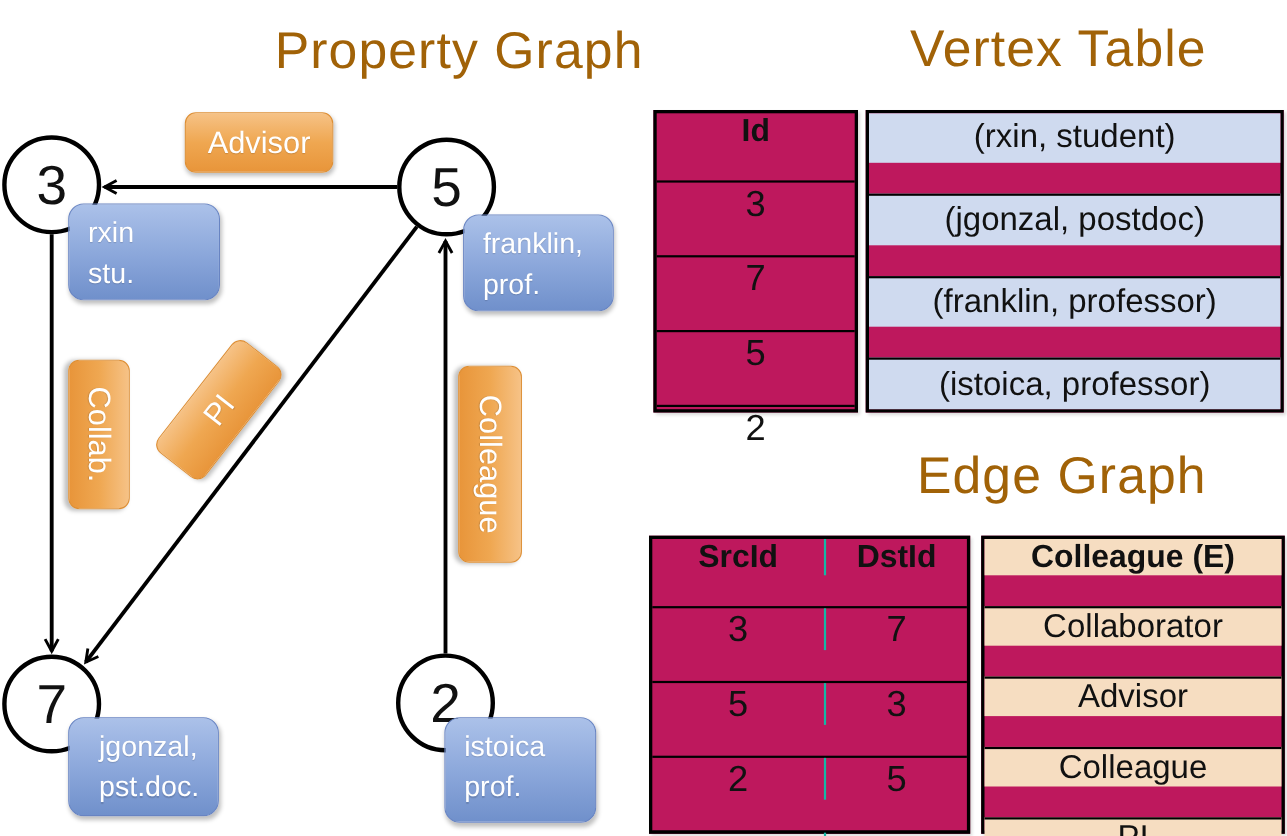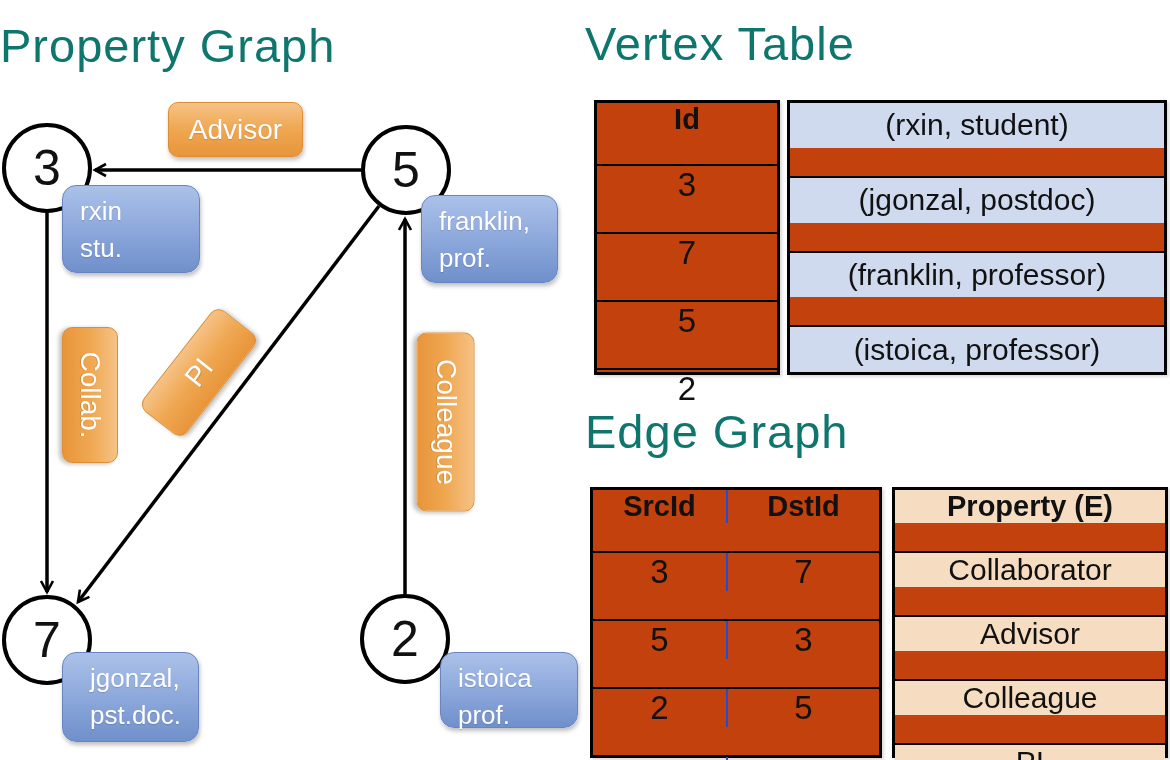--- a/index.html
+++ b/index.html
@@ -6,21 +6,21 @@
     --orange-top:#f6c286; --orange-mid:#efa751; --orange-bot:#e8953a; --orange-border:#dd8e34;
     --blue-top:#abc1e9; --blue-bot:#7090cb; --blue-border:#6884c2;
     --cell-blue:#cfdaef; --cell-orange:#f6ddc1;
     --line-black:#000000; --text-dark:#111111;
   }
   *{margin:0;padding:0;box-sizing:border-box;}
   html,body{background:#ffffff;}
   body{font-family:"Liberation Sans",sans-serif;color:var(--text-dark);}
   .stage{position:relative;width:1170px;height:760px;background:#ffffff;overflow:hidden;}
 
-  .big-title{position:absolute;text-align:left;font-size:47px;letter-spacing:1px;color:#0f766e;white-space:nowrap;}
+  .big-title{position:absolute;text-align:right;font-size:47px;letter-spacing:1px;color:#a16207;white-space:nowrap;}
   #graph-title{left:0;top:18px;width:585px;}
   #vertex-title{left:585px;top:16px;width:512px;}
   #edge-title{left:585px;top:404px;width:512px;}
 
   
   .node{position:absolute;width:90px;height:90px;border:4px solid #000;border-radius:50%;
         background:#fff;display:flex;align-items:center;justify-content:center;
         font-size:50px;z-index:3;}
   #node-3{left:2px;top:123px;}
   #node-5{left:361px;top:125px;}
@@ -28,49 +28,49 @@
   #node-2{left:360px;top:594px;}
 
   
   .vprop{position:absolute;z-index:5;border:1px solid var(--blue-border);border-radius:14px;
          background:linear-gradient(180deg,var(--blue-top) 0%,#8aa6da 55%,var(--blue-bot) 100%);
          color:#fff;font-size:26px;line-height:37px;padding:7px 8px 0 17px;
          box-shadow:1px 3px 4px rgba(0,0,0,0.25);text-shadow:0 1px 1px rgba(0,0,0,0.15);}
   #prop-rxin{left:62px;top:185px;width:138px;height:88px;}
   #prop-franklin{left:421px;top:195px;width:137px;height:88px;}
   #prop-jgonzal{left:62px;top:652px;width:137px;height:90px;padding-left:27px;}
-  #prop-istoica{left:440px;top:652px;width:138px;height:76px;}
+  #prop-istoica{left:404px;top:652px;width:138px;height:96px;}
 
   
   .eprop{position:absolute;z-index:4;border:1px solid var(--orange-border);border-radius:10px;
          background:linear-gradient(180deg,var(--orange-top) 0%,var(--orange-mid) 50%,var(--orange-bot) 100%);
          color:#fff;font-size:28px;display:flex;align-items:center;justify-content:center;
          box-shadow:1px 3px 4px rgba(0,0,0,0.25);text-shadow:0 1px 1px rgba(0,0,0,0.15);white-space:nowrap;}
   #label-advisor{left:168px;top:102px;width:135px;height:55px;}
   #label-collab{left:22px;top:367px;width:136px;height:56px;transform:rotate(90deg);}
   #label-colleague{left:356px;top:393px;width:179px;height:58px;transform:rotate(90deg);}
   #label-pi{left:135px;top:345px;width:128px;height:55px;transform:rotate(-52deg);}
 
   svg.edges{position:absolute;left:0;top:0;z-index:2;}
 
   
-  .tbl{position:absolute;display:flex;flex-direction:column;border:3px solid #000;background:#c2410c;
+  .tbl{position:absolute;display:flex;flex-direction:column;border:3px solid #000;background:#be185d;
        box-shadow:2px 2px 3px rgba(0,0,0,0.15);gap:28px;}
   .tbl .row{flex:1;display:flex;align-items:center;justify-content:center;border-top:2px solid #000;
             font-size:33px;}
   .tbl .row:first-child{border-top:none;}
   .tbl .row.hdr{font-weight:bold;font-size:29px;}
   #vt-left{left:594px;top:100px;width:186px;height:275px;}
   #vt-right{left:787px;top:100px;width:380px;height:275px;}
   #vt-right .row{background:var(--cell-blue);font-size:30px;}
   #vt-right .row.hdr{font-size:29px;}
   #et-left{left:590px;top:487px;width:292px;height:271px;}
   #et-left .row{padding:0;}
   #et-left .cell{display:flex;align-items:center;justify-content:center;height:100%;}
-  #et-left .cell.src{width:135px;border-right:2px solid #1d4ed8;}
+  #et-left .cell.src{width:158px;border-right:2px solid #14b8a6;}
   #et-left .cell.dst{flex:1;}
   #et-right{left:892px;top:487px;width:276px;height:271px;}
   #et-right .row{background:var(--cell-orange);font-size:30px;}
   #et-right .row.hdr{font-size:29px;}
 </style>
 </head>
 <body>
 
 <div class="stage">
 
@@ -165,20 +165,20 @@
       <div class="cell src">2</div>
       <div class="cell dst">5</div>
     </div>
     <div class="row">
       <div class="cell src">5</div>
       <div class="cell dst">7</div>
     </div>
   </div>
 
   <div class="tbl" id="et-right">
-    <div class="row hdr">Property (E)</div>
+    <div class="row hdr">Colleague (E)</div>
     <div class="row">Collaborator</div>
     <div class="row">Advisor</div>
     <div class="row">Colleague</div>
     <div class="row">PI</div>
   </div>
 
 </div>
 
 </body></html>

